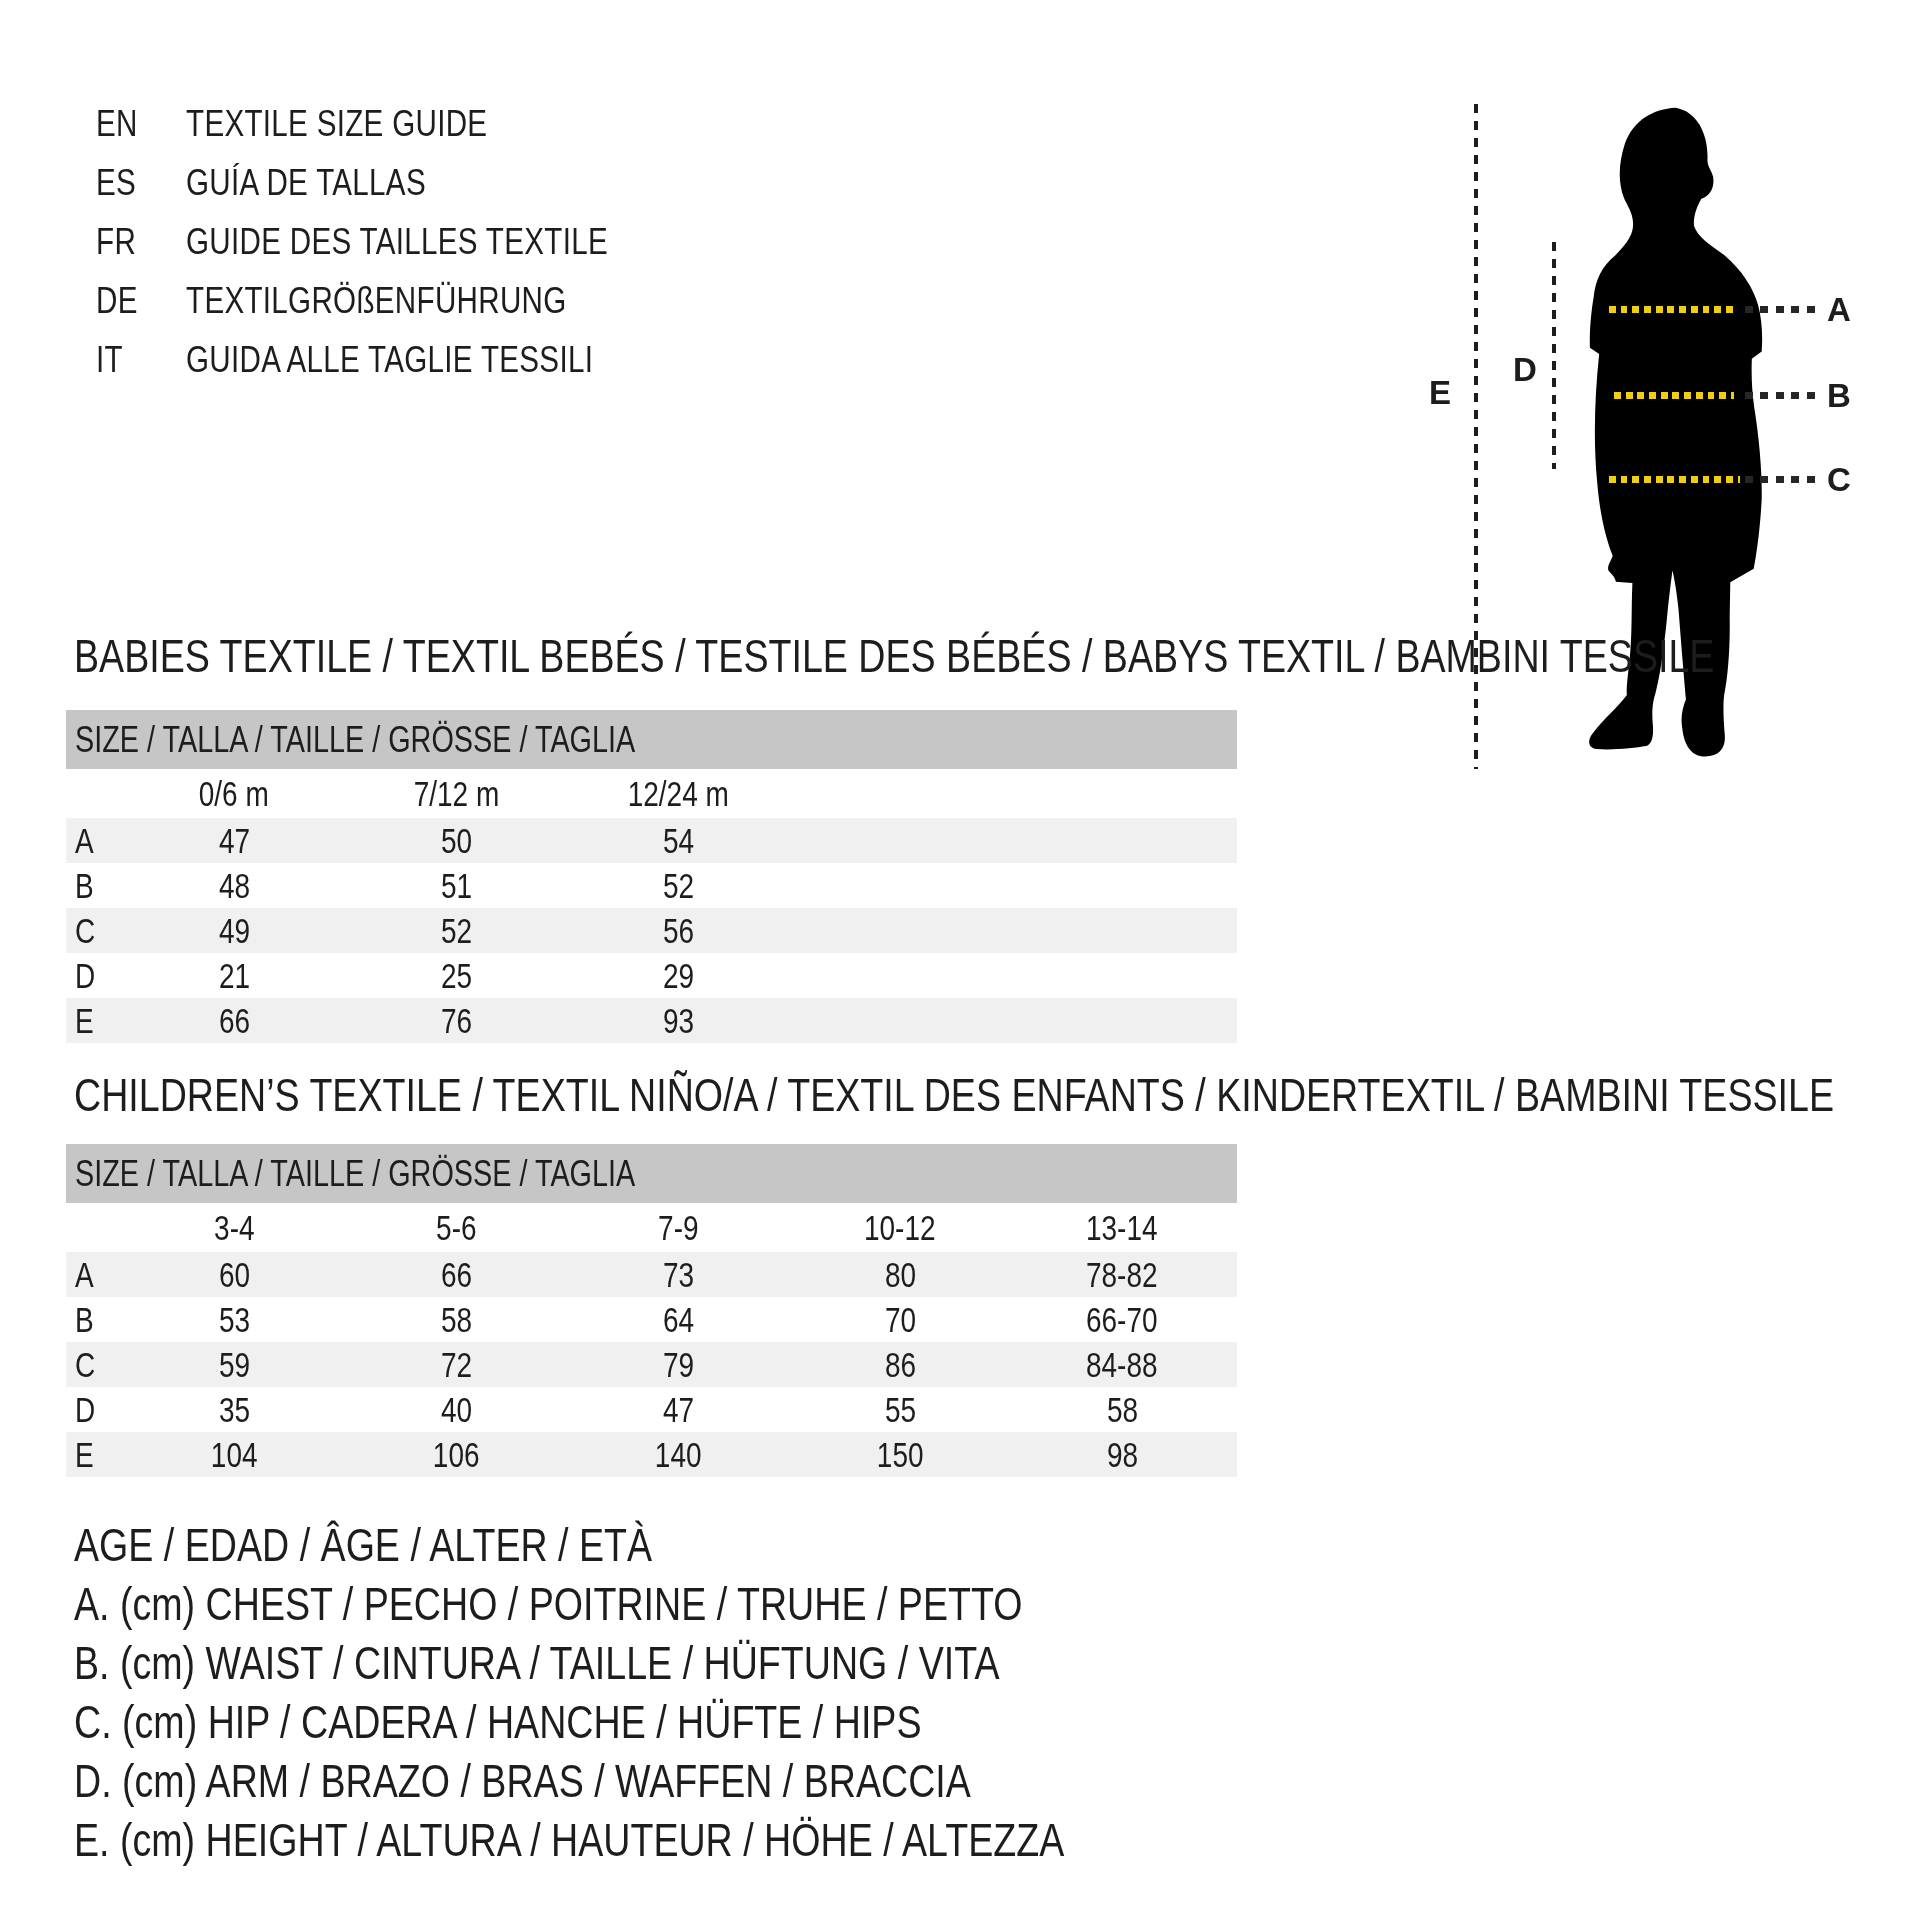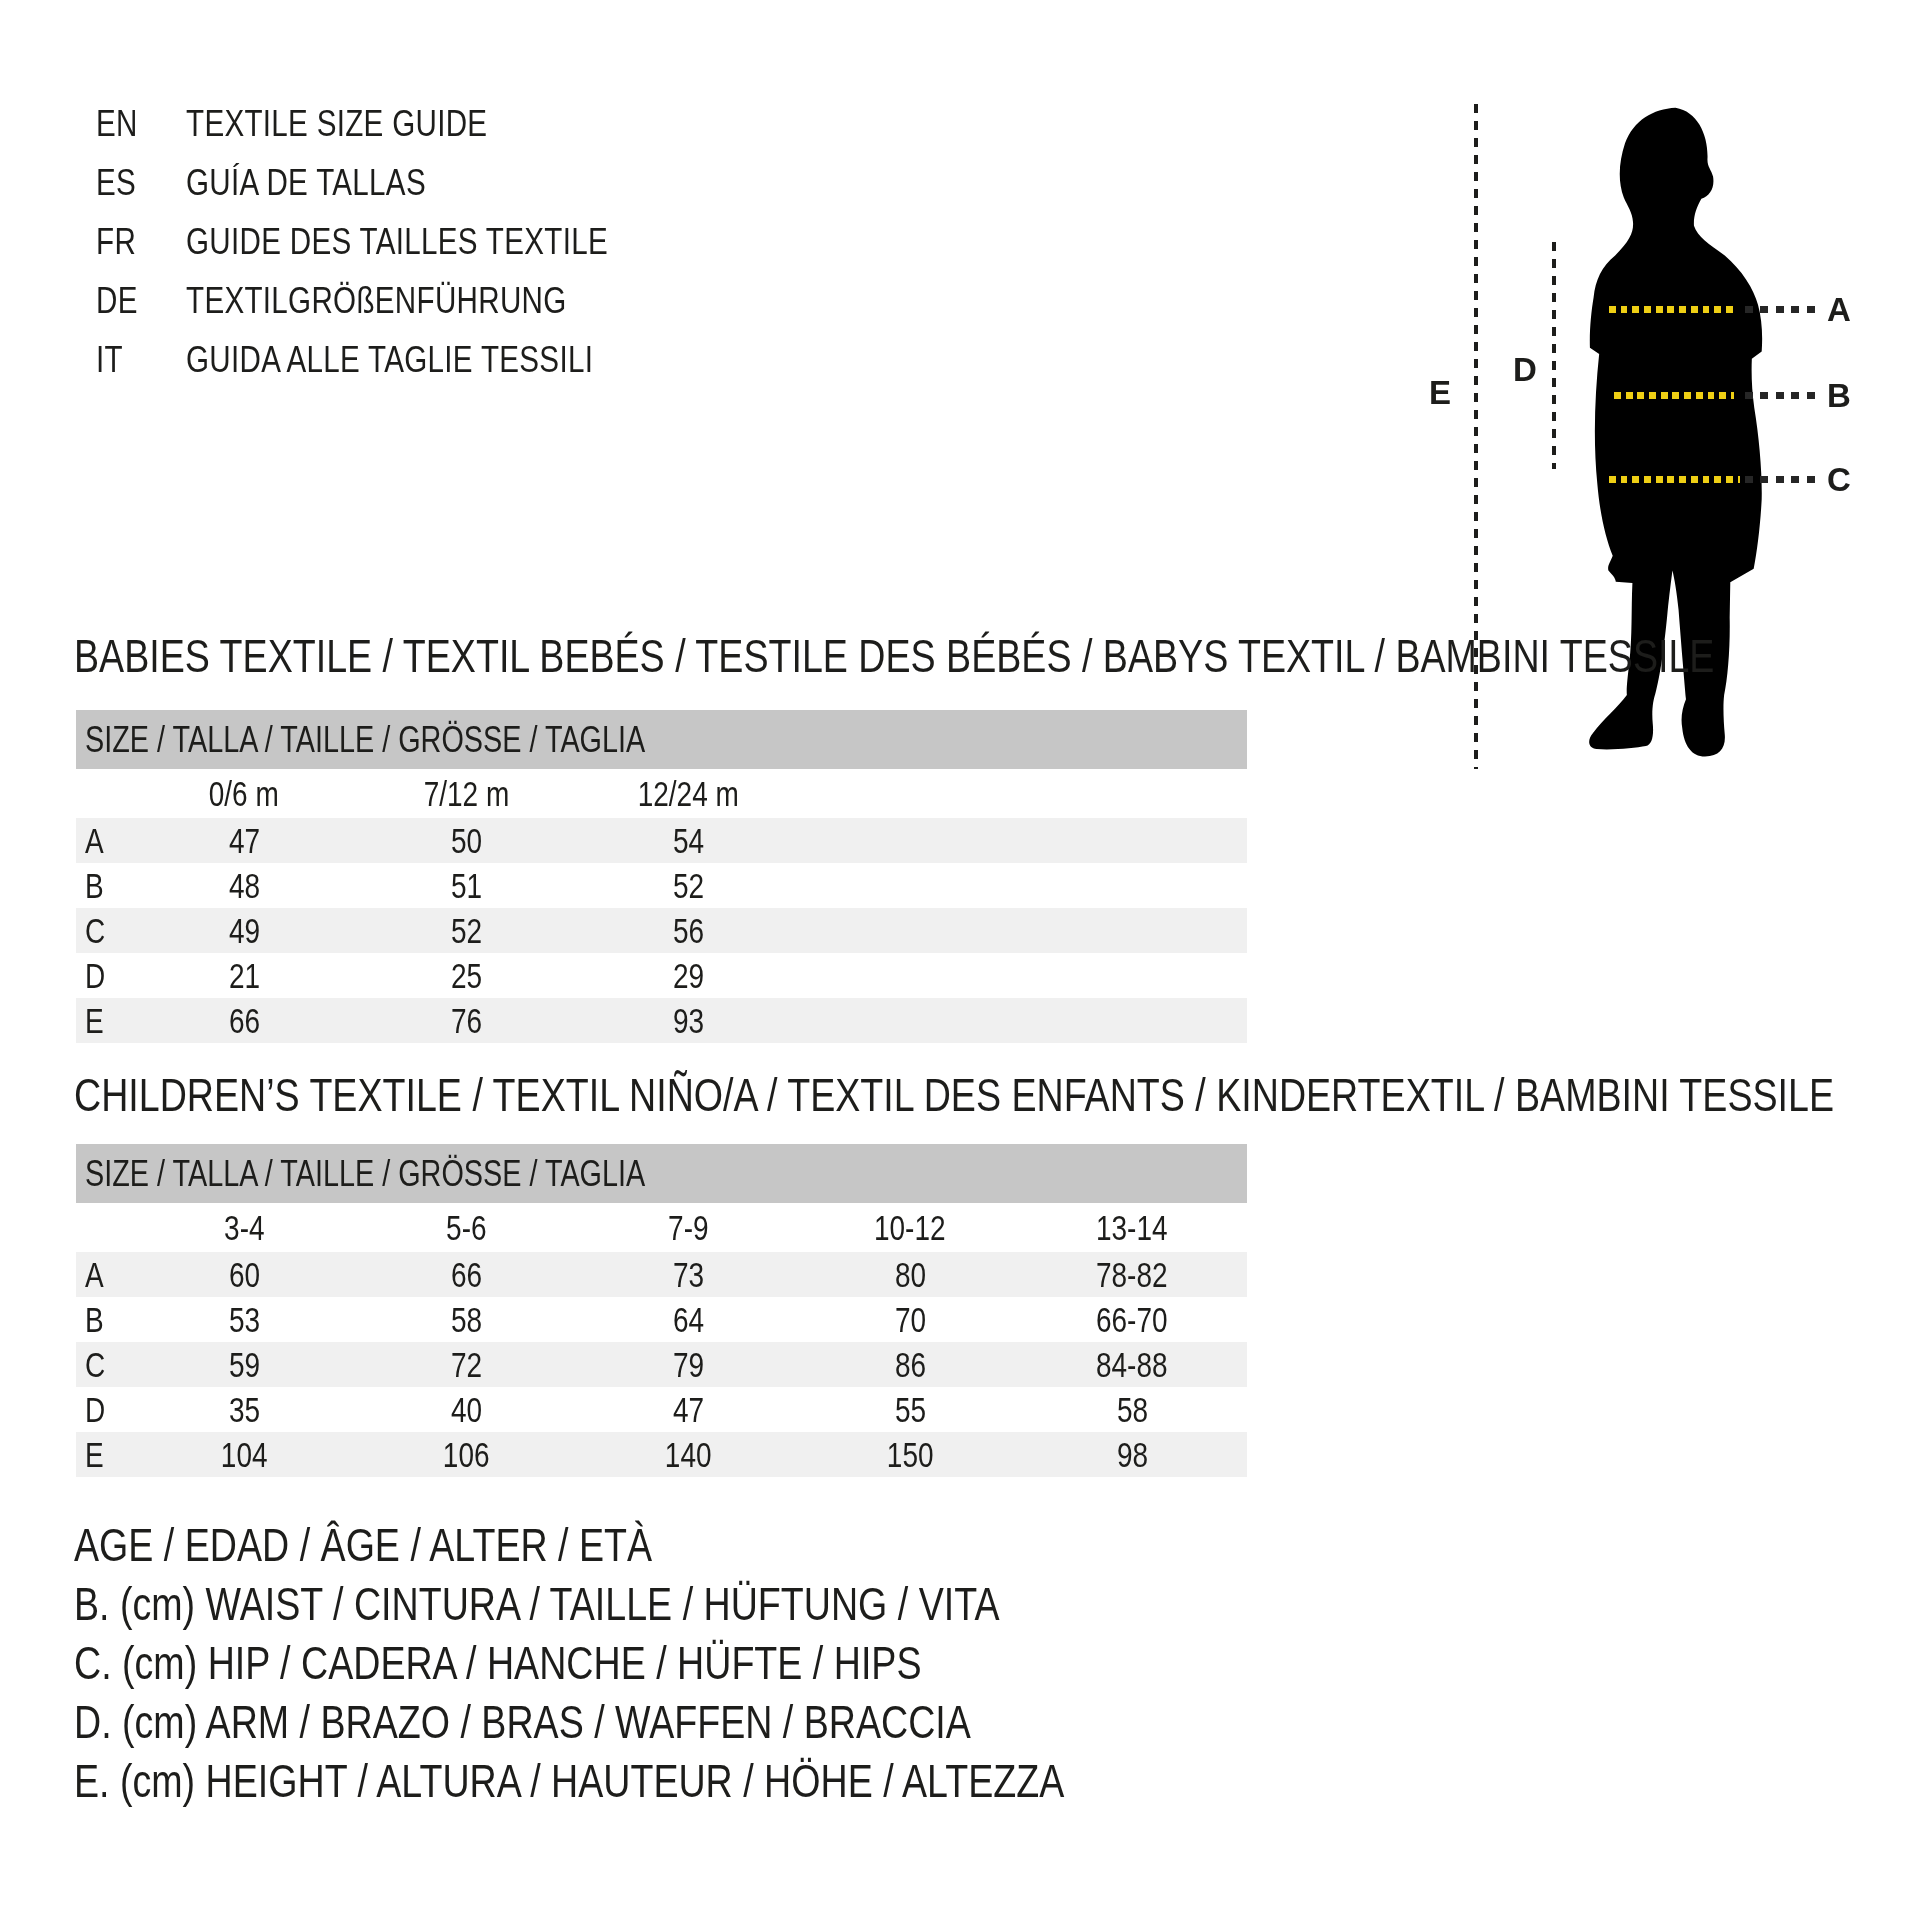--- a/index.html
+++ b/index.html
@@ -29,21 +29,21 @@
   .lang-code{width:90px;flex:0 0 90px;}
   
   .vdots{position:absolute;width:4.3px;background-image:repeating-linear-gradient(to bottom,var(--text) 0 9.2px,transparent 9.2px 17px);}
   .figure-label{position:absolute;font-size:33px;font-weight:700;line-height:41px;}
   .dash-yellow{position:absolute;height:6.8px;background-image:repeating-linear-gradient(to right,var(--accent-yellow) 0 6.8px,transparent 6.8px 11.7px);}
   .dash-dark{position:absolute;height:6.8px;background-image:repeating-linear-gradient(to right,var(--dash-dark) 0 8px,transparent 8px 15.4px);}
   .silhouette{position:absolute;left:1577px;top:105px;}
 
   
   .section-title{position:absolute;left:74px;font-size:47px;font-weight:500;line-height:39px;}
-  .size-table{position:absolute;left:76px;width:1171px;}
+  .size-table{position:absolute;left:66px;width:1171px;}
   .size-bar{height:59px;background:var(--header-gray);display:flex;align-items:center;padding-left:8.6px;font-size:36px;font-weight:500;}
   .cols-row{display:grid;grid-template-columns:57px repeat(5,222px);height:49px;}
   .data-row{display:grid;grid-template-columns:57px repeat(5,222px);height:45px;}
   .data-row.shade{background:var(--row-shade);}
   .cell{display:flex;align-items:center;justify-content:center;font-size:35px;font-weight:500;}
   .cell.letter{justify-content:flex-start;padding-left:8.6px;}
 
   
   .legend{position:absolute;left:74px;top:1515px;}
   .legend-line{height:59px;display:flex;align-items:center;font-size:47px;font-weight:500;}
@@ -368,20 +368,23 @@
           <span class="cxc">98</span>
         </div>
     </div>
   </div>
 
   <div class="legend">
     <div class="legend-line">
         <span class="cx">AGE / EDAD / ÂGE / ALTER / ETÀ</span>
       </div>
     <div class="legend-line">
+        <span class="cx">A. (cm) CHEST / PECHO / POITRINE / TRUHE / PETTO</span>
+      </div>
+    <div class="legend-line">
         <span class="cx">B. (cm) WAIST / CINTURA / TAILLE / HÜFTUNG / VITA</span>
       </div>
     <div class="legend-line">
         <span class="cx">C. (cm) HIP / CADERA / HANCHE / HÜFTE / HIPS</span>
       </div>
     <div class="legend-line">
         <span class="cx">D. (cm) ARM / BRAZO / BRAS / WAFFEN / BRACCIA</span>
       </div>
     <div class="legend-line">
         <span class="cx">E. (cm) HEIGHT / ALTURA / HAUTEUR / HÖHE / ALTEZZA</span>

